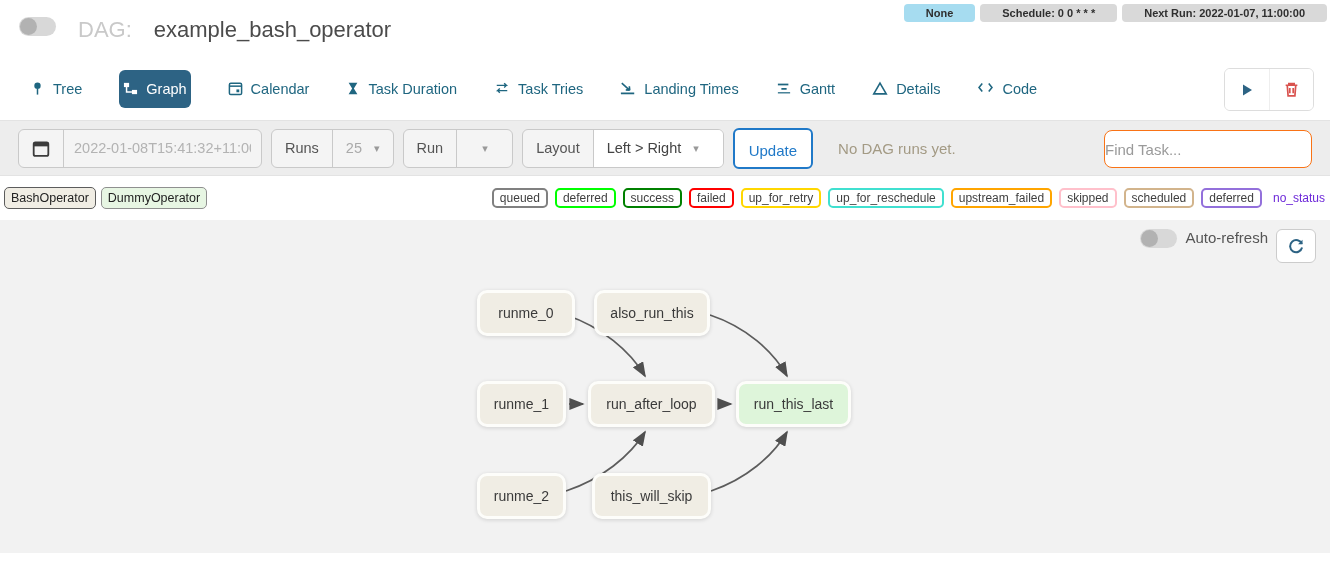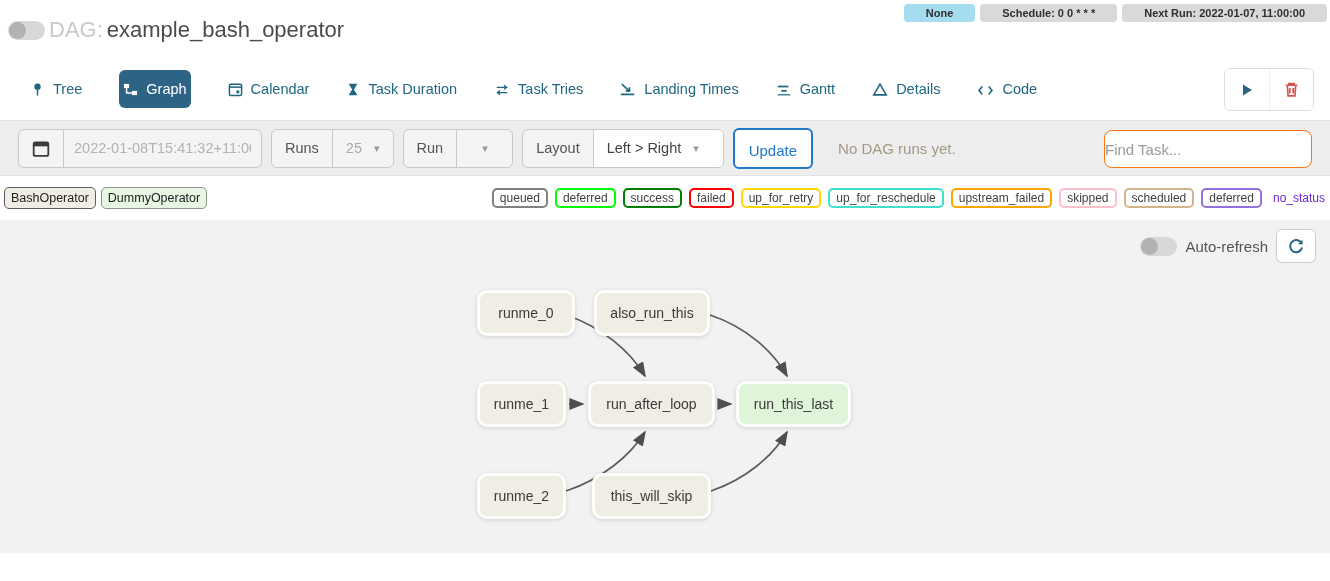--- a/index.html
+++ b/index.html
@@ -1,31 +1,31 @@
 <!DOCTYPE html>
 <html style="--accent: #2d6384; --tab-text: #1f6680; --update-blue: #2079c8; --danger: #d9534f; --edge: #5c5c5c; --graph-bg: #f2f2f2; --node-bash: #f0ede4; --node-dummy: #def5da; --badge-info-bg: #a6dcf0; --badge-gray-bg: #d9d9d9; --status-queued: #808080; --status-running: #00ff00; --status-success: #008000; --status-failed: #ff0000; --status-up-for-retry: #ffd700; --status-up-for-reschedule: #40e0d0; --status-upstream-failed: #ffa500; --status-skipped: #ffc0cb; --status-scheduled: #d2b48c; --status-deferred: #9370db;"><head>
 <meta charset="utf-8">
 <style>
   *{box-sizing:border-box;margin:0;padding:0}
   body{width:1330px;height:581px;margin:0;font-family:"Liberation Sans",sans-serif;background:#fff;position:relative;overflow:hidden}
 
   
   .header{position:relative;height:58px}
-  .dag-title{display:flex;align-items:center;gap:4px;padding:17px 0 0 8px}
+  .dag-title{display:flex;align-items:flex-start;gap:22px;padding:17px 0 0 19px}
   .toggle{width:37px;height:19px;border-radius:10px;background:#d8d8d8;position:relative;cursor:pointer;flex:0 0 auto}
   .toggle::after{content:"";position:absolute;left:1px;top:1px;width:17px;height:17px;border-radius:50%;background:#b2b2b2}
   .dag-label{font-size:22px;color:#c9c9c9}
   .dag-name{font-size:22px;color:#4b4b4b}
   .top-badges{position:absolute;top:4px;right:3px;display:flex;gap:5px}
   .tbadge{font-size:11px;font-weight:bold;color:#2f2f2f;background:#d9d9d9;padding:3px 22px;border-radius:4px;white-space:nowrap}
   .tbadge.info{background:#a6dcf0}
 
   
   .tabbar{display:flex;align-items:center;gap:37px;padding-left:30px;height:62px;position:relative}
-  .tab{display:flex;align-items:flex-end;gap:8px;color:var(--tab-text);font-size:14.5px;cursor:pointer;white-space:nowrap}
+  .tab{display:flex;align-items:flex-start;gap:8px;color:var(--tab-text);font-size:14.5px;cursor:pointer;white-space:nowrap}
   .tab svg{stroke:currentColor;fill:none;stroke-width:1.6;flex:0 0 auto}
   .tab .fill{fill:currentColor;stroke:none}
   .tab.active{background:var(--accent);color:#fff;padding:11px 4px;border-radius:6px}
   .win-actions{position:absolute;right:16px;top:10px;display:flex;border:1px solid #ddd;border-radius:6px;overflow:hidden;background:#fff}
   .wbtn{width:44px;height:41px;display:flex;align-items:center;justify-content:center;cursor:pointer;background:#fff;border:none}
   .wbtn + .wbtn{border-left:1px solid #eee}
 
   
   .filterbar{height:56px;background:#ededed;display:flex;align-items:center;gap:9px;padding:0 18px;border-top:1px solid #e3e3e3;border-bottom:1px solid #e3e3e3;position:relative}
   .igroup{display:flex;align-items:stretch;height:39px;border:1px solid #c9c9c9;border-radius:6px;background:#f4f4f4;overflow:hidden}
@@ -49,21 +49,21 @@
   .sbadge{font-size:12px;color:#3f3f3f;background:#fff;border:2px solid;border-radius:5px;padding:1px 6px;white-space:nowrap}
   .st0{border-color:var(--status-queued)} .st1{border-color:var(--status-running)}
   .st2{border-color:var(--status-success)} .st3{border-color:var(--status-failed)}
   .st4{border-color:var(--status-up-for-retry)} .st5{border-color:var(--status-up-for-reschedule)}
   .st6{border-color:var(--status-upstream-failed)} .st7{border-color:var(--status-skipped)}
   .st8{border-color:var(--status-scheduled)} .st9{border-color:var(--status-deferred)}
   .nostatus{font-size:12px;color:#6d28d9;margin-left:4px}
 
   
   .graph{position:relative;height:333px;background:var(--graph-bg)}
-  .autorow{position:absolute;top:9px;right:14px;display:flex;align-items:center;gap:8px;z-index:3}
+  .autorow{position:absolute;top:9px;right:14px;display:flex;align-items:flex-start;gap:8px;z-index:3}
   .ar-label{font-size:15px;color:#555}
   .refresh-btn{width:40px;height:34px;background:#fff;border:1px solid #ccc;border-radius:6px;display:flex;align-items:center;justify-content:center;cursor:pointer}
   .edges{position:absolute;left:0;top:0;width:1330px;height:333px}
   .node{position:absolute;display:flex;align-items:center;justify-content:center;font-size:14px;color:#3a3a3a;background:var(--node-bash);border:3px solid #fdfdfa;border-radius:10px;box-shadow:0 1px 4px rgba(0,0,0,.14);cursor:pointer;height:46px;z-index:2}
   .node.dummy{background:var(--node-dummy)}
   .n0{left:477px;top:70px;width:98px}
   .n1{left:594px;top:70px;width:116px}
   .n2{left:477px;top:161px;width:89px}
   .n3{left:588px;top:161px;width:127px}
   .n4{left:736px;top:161px;width:115px}

